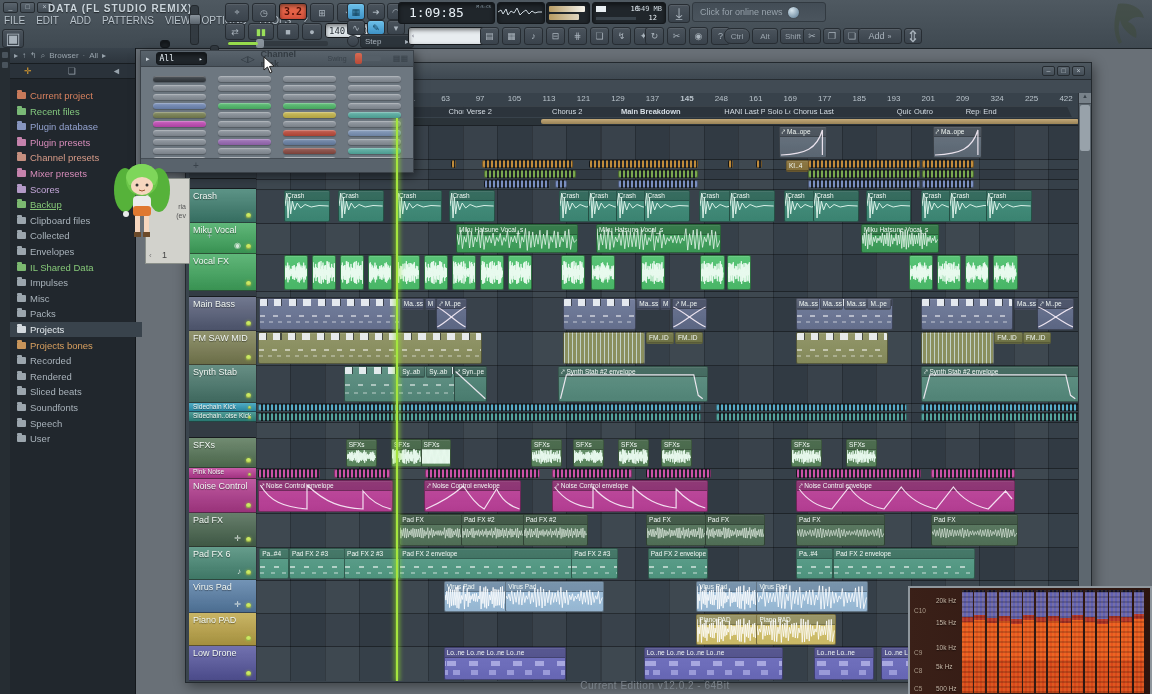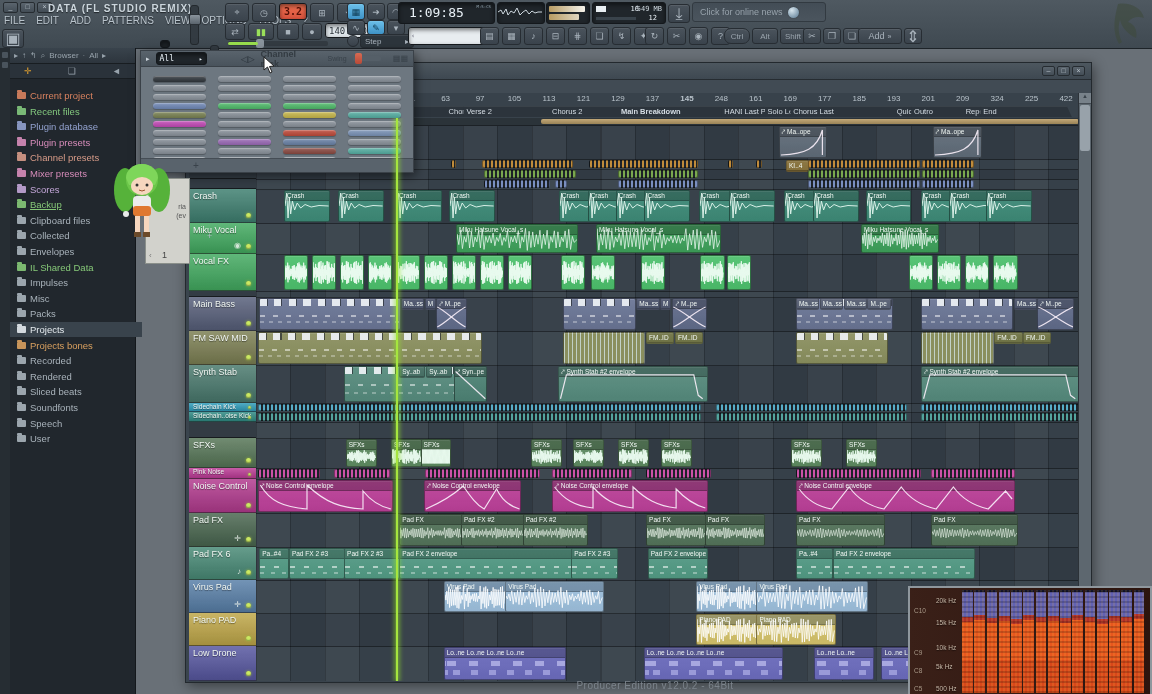--- a/index.html
+++ b/index.html
@@ -1207,18 +1207,18 @@
         <div style="position: absolute; inset: 0px; background: repeating-linear-gradient(0deg, rgba(0, 0, 0, 0.18) 0px, rgba(0, 0, 0, 0.18) 2px, transparent 2px, transparent 5px), repeating-linear-gradient(90deg, rgba(255, 200, 80, 0.12) 0px, rgba(255, 200, 80, 0.12) 2px, transparent 2px, transparent 4px);"></div>
       </div>
       <div class="scol" style="left: 211.467px; width: 10.7667px; background: linear-gradient(rgb(20, 20, 42) 0px, rgb(20, 20, 42) 2%, rgb(98, 98, 178) 2%, rgb(98, 98, 178) 26%, rgb(176, 48, 40) 26%, rgb(176, 48, 40) 31%, rgb(232, 88, 30) 31%, rgb(232, 88, 30) 68%, rgb(216, 72, 26) 68%, rgb(216, 72, 26) 100%);">
         <div style="position: absolute; inset: 0px; background: repeating-linear-gradient(0deg, rgba(0, 0, 0, 0.18) 0px, rgba(0, 0, 0, 0.18) 2px, transparent 2px, transparent 5px), repeating-linear-gradient(90deg, rgba(255, 200, 80, 0.12) 0px, rgba(255, 200, 80, 0.12) 2px, transparent 2px, transparent 4px);"></div>
       </div>
       <div class="scol" style="left: 223.733px; width: 10.7667px; background: linear-gradient(rgb(20, 20, 42) 0px, rgb(20, 20, 42) 2%, rgb(98, 98, 178) 2%, rgb(98, 98, 178) 23%, rgb(176, 48, 40) 23%, rgb(176, 48, 40) 28%, rgb(232, 88, 30) 28%, rgb(232, 88, 30) 68%, rgb(216, 72, 26) 68%, rgb(216, 72, 26) 100%);">
         <div style="position: absolute; inset: 0px; background: repeating-linear-gradient(0deg, rgba(0, 0, 0, 0.18) 0px, rgba(0, 0, 0, 0.18) 2px, transparent 2px, transparent 5px), repeating-linear-gradient(90deg, rgba(255, 200, 80, 0.12) 0px, rgba(255, 200, 80, 0.12) 2px, transparent 2px, transparent 4px);"></div>
       </div>
     </div>
 
-  <div id="footer">Producer Edition v12.0.2 - 64Bit</div>
+  <div id="footer">Current Edition v12.0.2 - 64Bit</div>
 
   <svg id="cursor" width="14" height="18" viewBox="0 0 14 18">
     <path d="M2,1 L2,14 L5.5,11 L8,17 L10,16 L7.5,10.5 L12,10 Z" fill="#fff" stroke="#222" stroke-width="1"></path>
   </svg>
 </div>
 
 </body></html>

